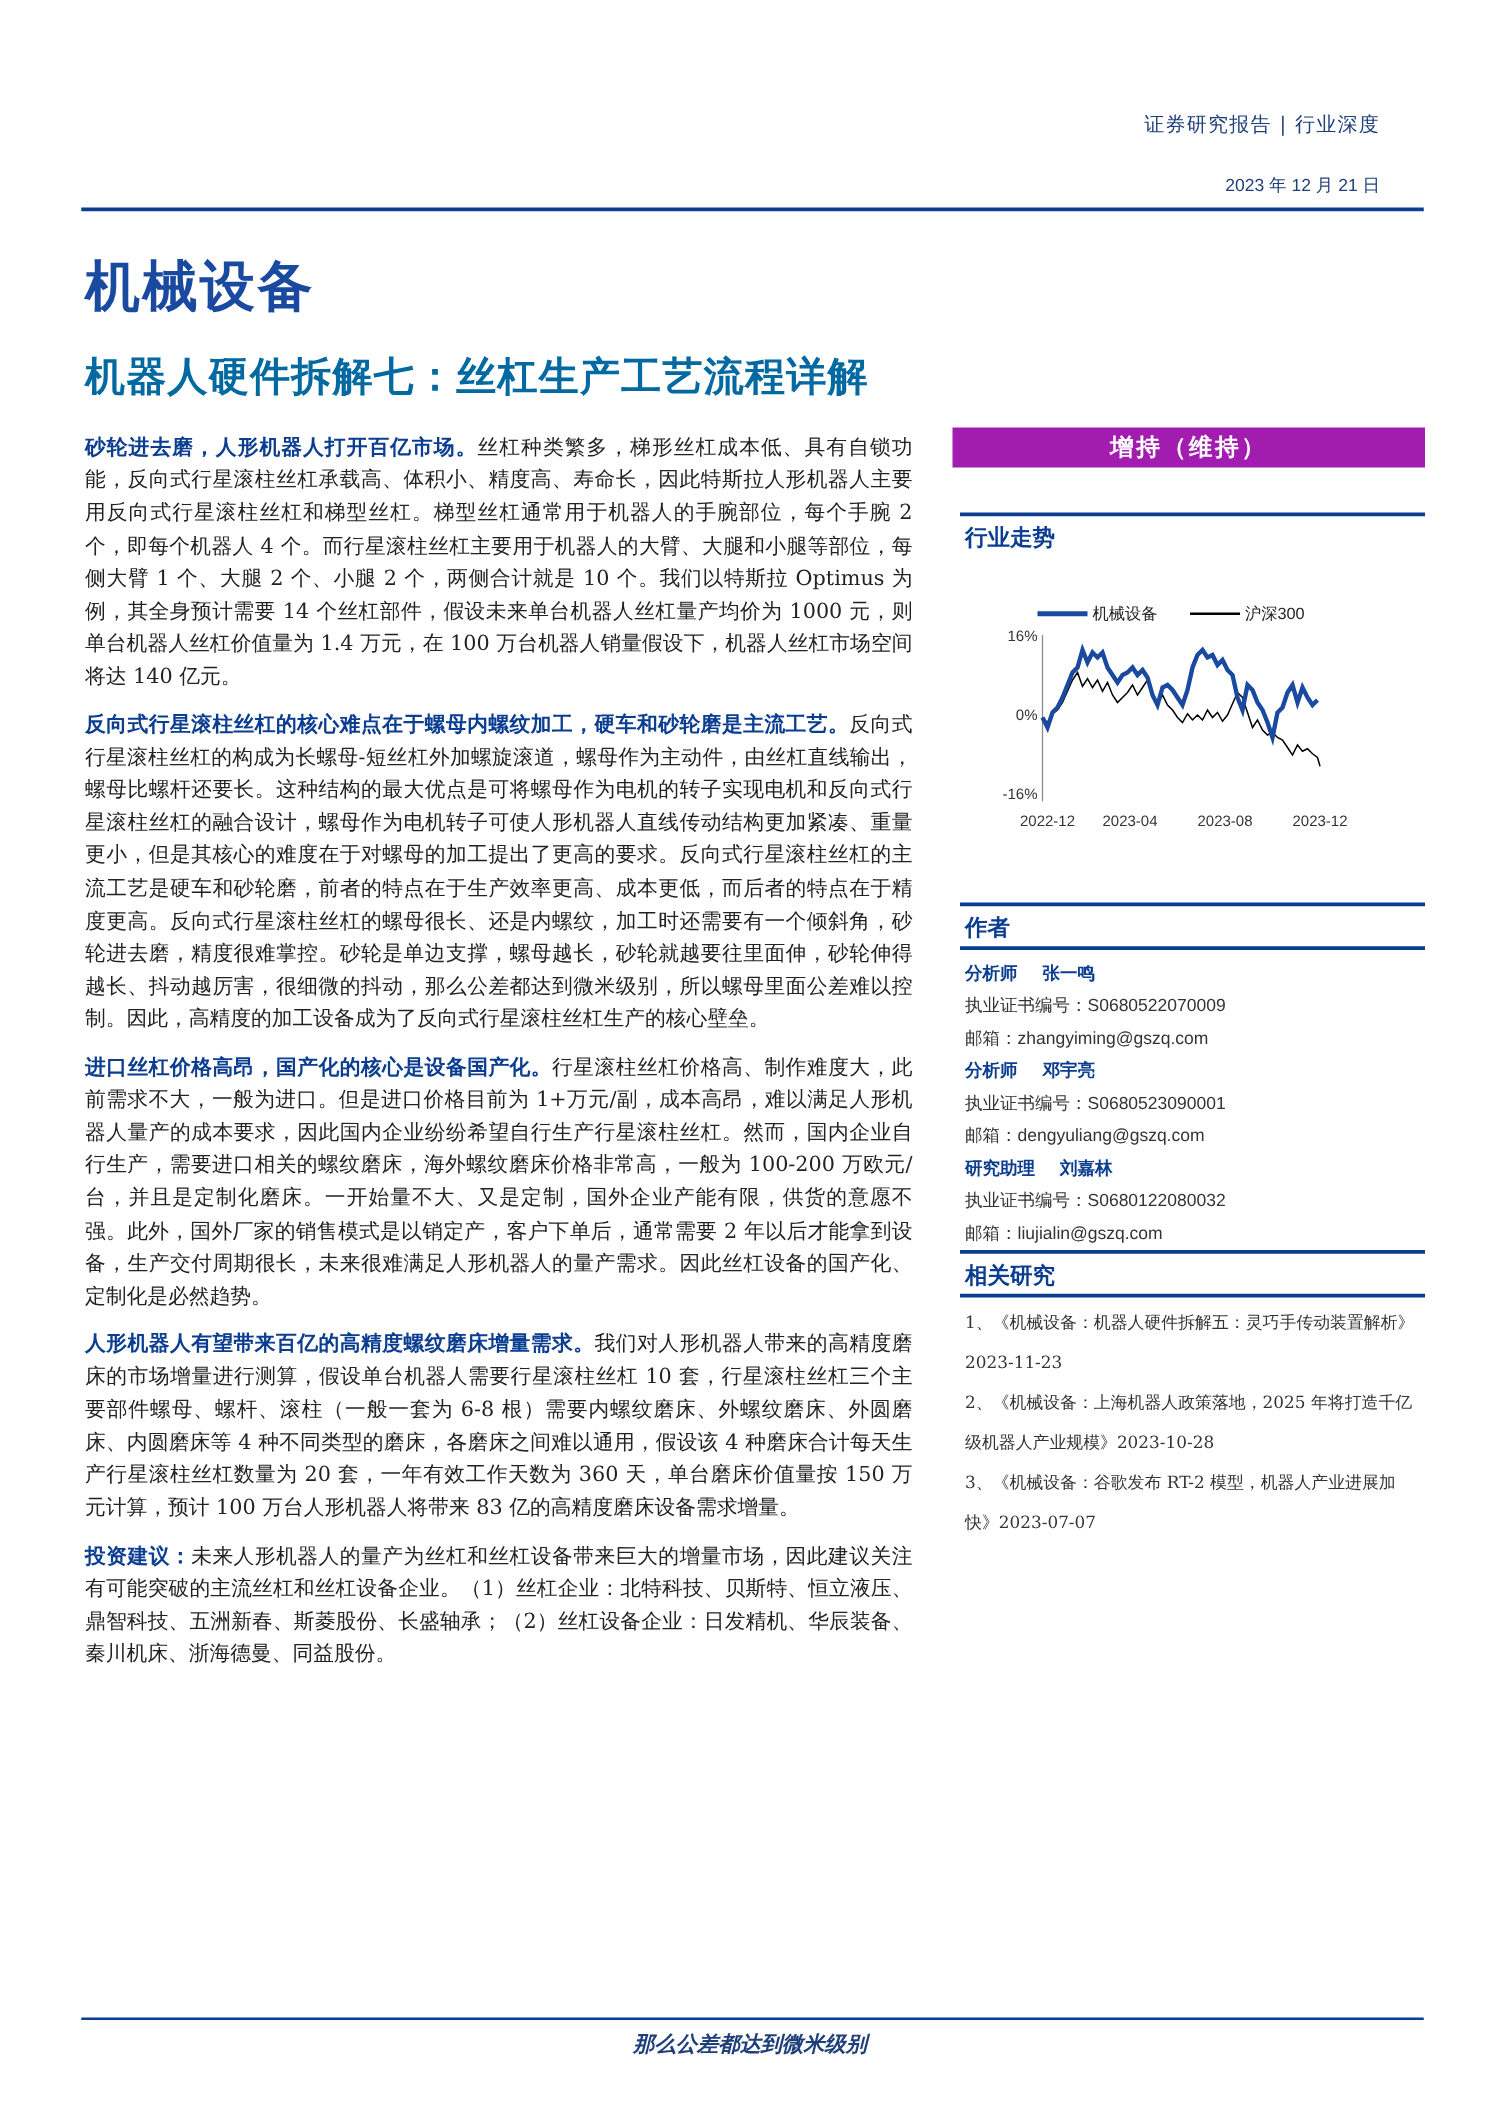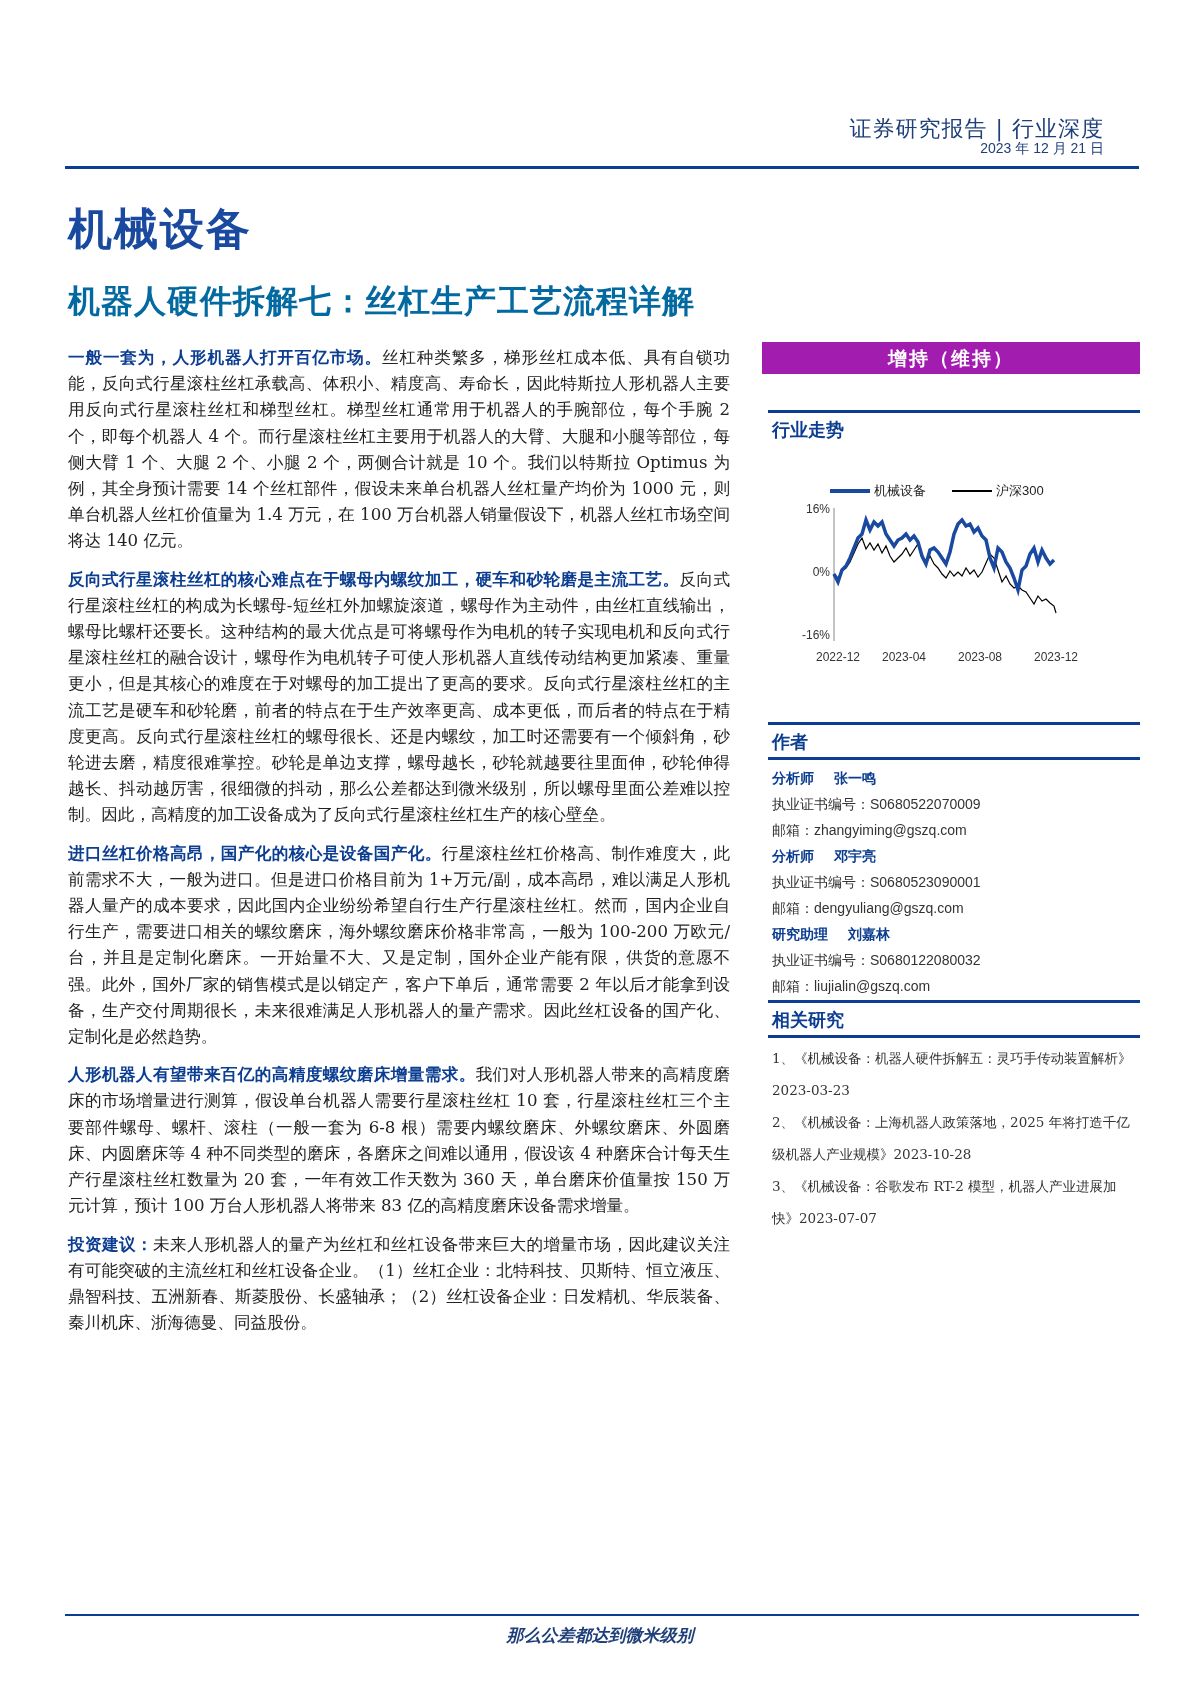--- a/index.html
+++ b/index.html
@@ -1,20 +1,20 @@
 <!DOCTYPE html>
 <html><head>
 <meta charset="utf-8">
 <style>
   * { box-sizing: border-box; margin: 0; padding: 0; }
   html, body { width: 1200px; height: 1698px; background: #ffffff; }
   body { position: relative; font-family: "DejaVu Serif", "Liberation Serif", serif; color: #222; overflow: hidden; }
 
   .hdr-right { position: absolute; right: 96px; text-align: right; color: #1f3f7a; }
-  .hdr-type { top: 114px; font-size: 22px; letter-spacing: 1px; }
+  .hdr-type { top: 90px; font-size: 16px; letter-spacing: 1px; }
   .hdr-date { top: 140px; font-size: 14px; font-family: "Liberation Sans", sans-serif; }
   .hdr-rule { position: absolute; left: 65px; top: 166px; width: 1074px; height: 3px; background: #0b3d91; }
 
   .sector-title { position: absolute; left: 68px; top: 200px; font-size: 44px; font-weight: bold; color: #1a4aa0; letter-spacing: 2px; }
   .main-title { position: absolute; left: 68px; top: 280px; font-size: 32px; font-weight: bold; color: #0369a1; letter-spacing: 1px; }
 
   .body-col { position: absolute; left: 68px; top: 344px; width: 662px; font-size: 16.6px; line-height: 26.2px; text-align: justify; }
   .body-col p { margin-bottom: 11px; }
   .lead { color: #0b3d91; font-weight: bold; }
 
@@ -45,21 +45,21 @@
 <body>
 
 <div class="hdr-right hdr-type">证券研究报告 | 行业深度</div>
 <div class="hdr-right hdr-date">2023 年 12 月 21 日</div>
 <div class="hdr-rule"></div>
 
 <div class="sector-title">机械设备</div>
 <div class="main-title">机器人硬件拆解七：丝杠生产工艺流程详解</div>
 
 <div class="body-col">
-  <p><span class="lead">一般一套为，人形机器人打开百亿市场。</span><span>丝杠种类繁多，梯形丝杠成本低、具有自锁功能，反向式行星滚柱丝杠承载高、体积小、精度高、寿命长，因此特斯拉人形机器人主要用反向式行星滚柱丝杠和梯型丝杠。梯型丝杠通常用于机器人的手腕部位，每个手腕 2 个，即每个机器人 4 个。而行星滚柱丝杠主要用于机器人的大臂、大腿和小腿等部位，每侧大臂 1 个、大腿 2 个、小腿 2 个，两侧合计就是 10 个。我们以特斯拉 Optimus 为例，其全身预计需要 14 个丝杠部件，假设未来单台机器人丝杠量产均价为 1000 元，则单台机器人丝杠价值量为 1.4 万元，在 100 万台机器人销量假设下，机器人丝杠市场空间将达 140 亿元。</span></p>
+  <p><span class="lead">砂轮进去磨，人形机器人打开百亿市场。</span><span>丝杠种类繁多，梯形丝杠成本低、具有自锁功能，反向式行星滚柱丝杠承载高、体积小、精度高、寿命长，因此特斯拉人形机器人主要用反向式行星滚柱丝杠和梯型丝杠。梯型丝杠通常用于机器人的手腕部位，每个手腕 2 个，即每个机器人 4 个。而行星滚柱丝杠主要用于机器人的大臂、大腿和小腿等部位，每侧大臂 1 个、大腿 2 个、小腿 2 个，两侧合计就是 10 个。我们以特斯拉 Optimus 为例，其全身预计需要 14 个丝杠部件，假设未来单台机器人丝杠量产均价为 1000 元，则单台机器人丝杠价值量为 1.4 万元，在 100 万台机器人销量假设下，机器人丝杠市场空间将达 140 亿元。</span></p>
   <p><span class="lead">反向式行星滚柱丝杠的核心难点在于螺母内螺纹加工，硬车和砂轮磨是主流工艺。</span><span>反向式行星滚柱丝杠的构成为长螺母-短丝杠外加螺旋滚道，螺母作为主动件，由丝杠直线输出，螺母比螺杆还要长。这种结构的最大优点是可将螺母作为电机的转子实现电机和反向式行星滚柱丝杠的融合设计，螺母作为电机转子可使人形机器人直线传动结构更加紧凑、重量更小，但是其核心的难度在于对螺母的加工提出了更高的要求。反向式行星滚柱丝杠的主流工艺是硬车和砂轮磨，前者的特点在于生产效率更高、成本更低，而后者的特点在于精度更高。反向式行星滚柱丝杠的螺母很长、还是内螺纹，加工时还需要有一个倾斜角，砂轮进去磨，精度很难掌控。砂轮是单边支撑，螺母越长，砂轮就越要往里面伸，砂轮伸得越长、抖动越厉害，很细微的抖动，那么公差都达到微米级别，所以螺母里面公差难以控制。因此，高精度的加工设备成为了反向式行星滚柱丝杠生产的核心壁垒。</span></p>
   <p><span class="lead">进口丝杠价格高昂，国产化的核心是设备国产化。</span><span>行星滚柱丝杠价格高、制作难度大，此前需求不大，一般为进口。但是进口价格目前为 1+万元/副，成本高昂，难以满足人形机器人量产的成本要求，因此国内企业纷纷希望自行生产行星滚柱丝杠。然而，国内企业自行生产，需要进口相关的螺纹磨床，海外螺纹磨床价格非常高，一般为 100-200 万欧元/台，并且是定制化磨床。一开始量不大、又是定制，国外企业产能有限，供货的意愿不强。此外，国外厂家的销售模式是以销定产，客户下单后，通常需要 2 年以后才能拿到设备，生产交付周期很长，未来很难满足人形机器人的量产需求。因此丝杠设备的国产化、定制化是必然趋势。</span></p>
   <p><span class="lead">人形机器人有望带来百亿的高精度螺纹磨床增量需求。</span><span>我们对人形机器人带来的高精度磨床的市场增量进行测算，假设单台机器人需要行星滚柱丝杠 10 套，行星滚柱丝杠三个主要部件螺母、螺杆、滚柱（一般一套为 6-8 根）需要内螺纹磨床、外螺纹磨床、外圆磨床、内圆磨床等 4 种不同类型的磨床，各磨床之间难以通用，假设该 4 种磨床合计每天生产行星滚柱丝杠数量为 20 套，一年有效工作天数为 360 天，单台磨床价值量按 150 万元计算，预计 100 万台人形机器人将带来 83 亿的高精度磨床设备需求增量。</span></p>
   <p><span class="lead">投资建议：</span><span>未来人形机器人的量产为丝杠和丝杠设备带来巨大的增量市场，因此建议关注有可能突破的主流丝杠和丝杠设备企业。（1）丝杠企业：北特科技、贝斯特、恒立液压、鼎智科技、五洲新春、斯菱股份、长盛轴承；（2）丝杠设备企业：日发精机、华辰装备、秦川机床、浙海德曼、同益股份。</span></p>
 </div>
 
 <div class="side rating">增持（维持）</div>
 
 <div class="sec-rule" style="top:410px"></div>
 <div class="sec-title" style="top:418px">行业走势</div>
@@ -103,19 +103,19 @@
 
 <div class="author-name" style="top:926px"><span>研究助理</span><span>刘嘉林</span></div>
 <div class="author-info" style="top:952px"><span>执业证书编号：</span><span class="val">S0680122080032</span></div>
 <div class="author-info" style="top:978px"><span>邮箱：</span><span class="val">liujialin@gszq.com</span></div>
 
 <div class="sec-rule" style="top:1000px"></div>
 <div class="sec-title" style="top:1008px">相关研究</div>
 <div class="sec-rule" style="top:1035px"></div>
 
 <div class="related" style="top:1042px">
-  <div>1、《机械设备：机器人硬件拆解五：灵巧手传动装置解析》2023-03-23</div>
+  <div>1、《机械设备：机器人硬件拆解五：灵巧手传动装置解析》2023-11-23</div>
   <div>2、《机械设备：上海机器人政策落地，2025 年将打造千亿级机器人产业规模》2023-10-28</div>
   <div>3、《机械设备：谷歌发布 RT-2 模型，机器人产业进展加快》2023-07-07</div>
 </div>
 
 <div class="foot-rule"></div>
 <div class="foot-note">那么公差都达到微米级别</div>
 
 </body></html>

